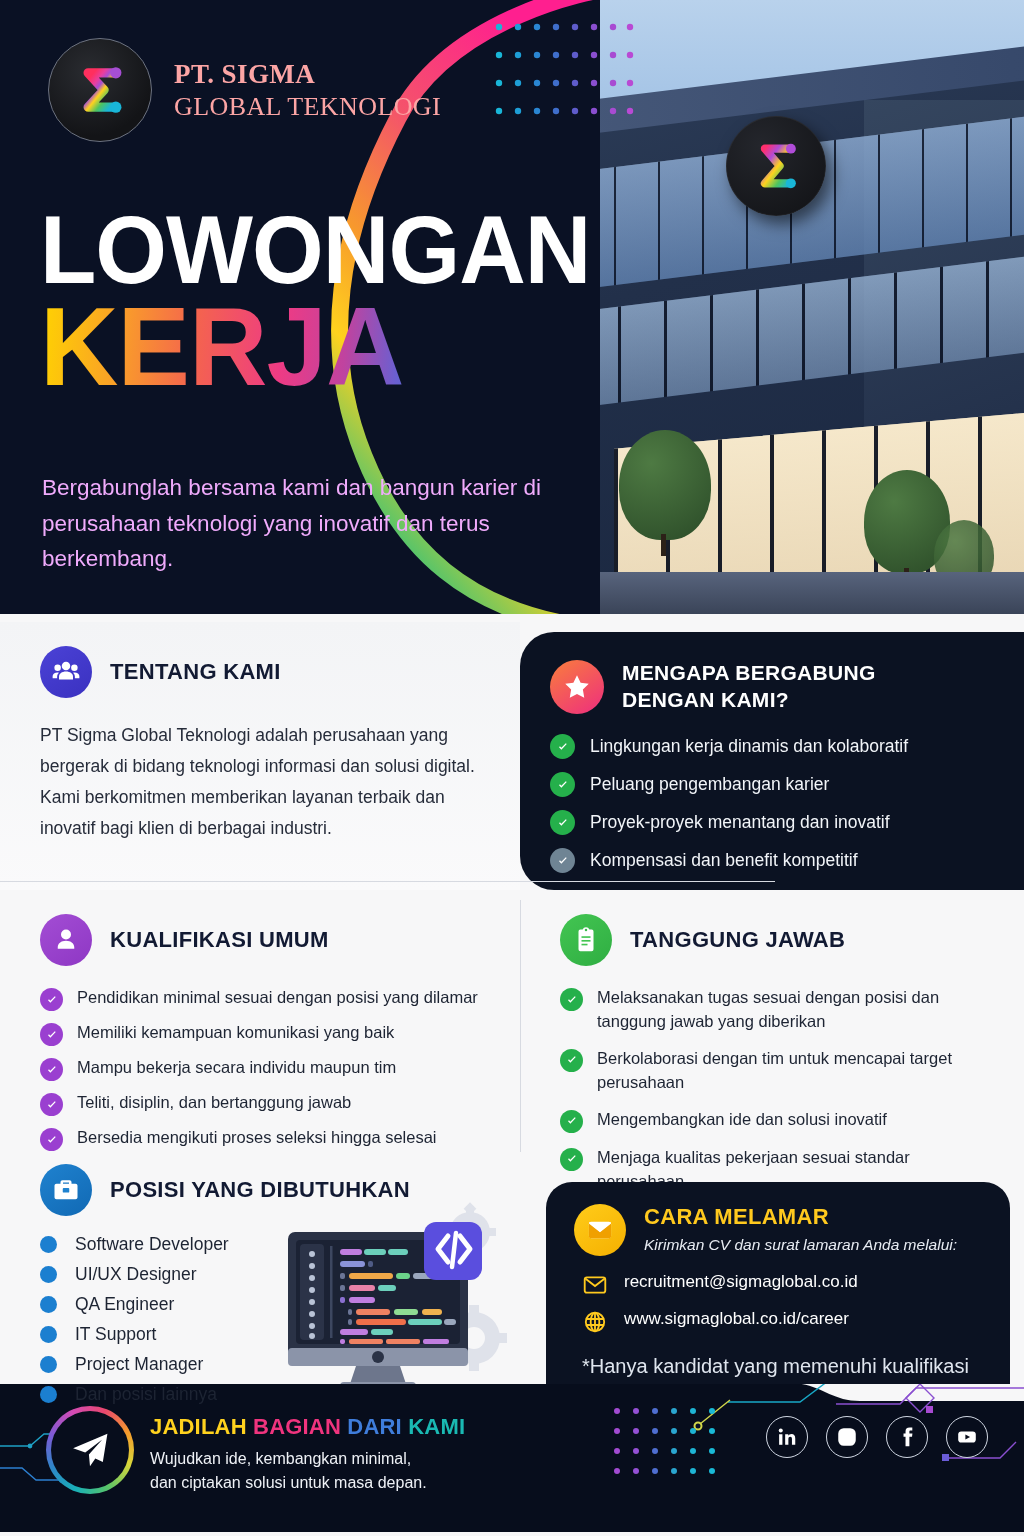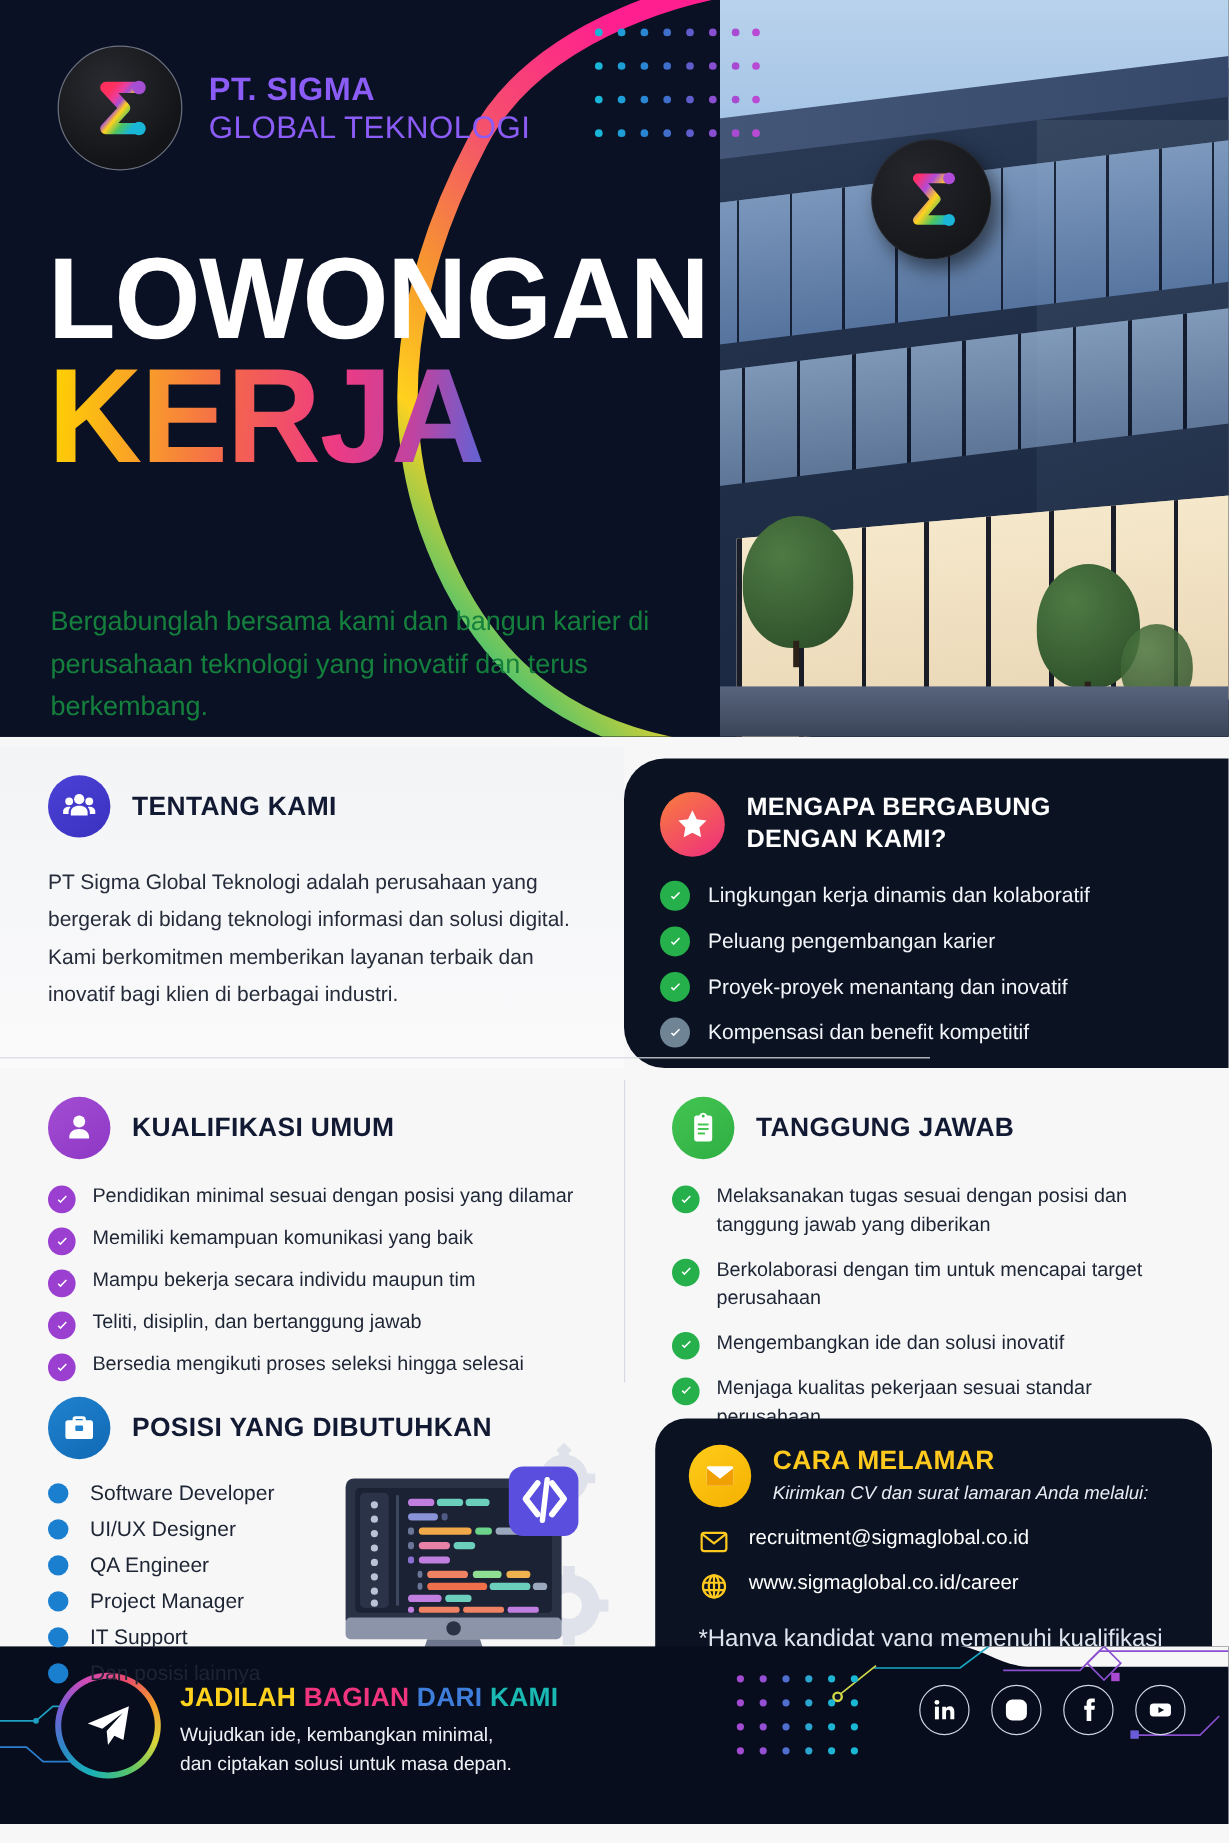--- a/index.html
+++ b/index.html
@@ -86,41 +86,41 @@
   .hero-dots { position:absolute; left:494px; top:22px; width:140px; height:110px; }
 
   .brand { position:absolute; left:48px; top:38px; display:flex; align-items:center; gap:22px; }
   .brand-disc {
     width:104px; height:104px; border-radius:50%;
     background:radial-gradient(circle at 40% 32%,#2a2c31,#131417 70%);
     border:1.5px solid #6c7280;
     display:flex; align-items:center; justify-content:center;
   }
   .brand-disc svg { width:66px; height:66px; }
-  .brand-name { color:#8b5cf6; line-height:1.22; }
+  .brand-name { color:#fca5a5; line-height:1.22;font-family:Liberation Serif, serif; }
   .brand-name .l1 { font-size:27px; font-weight:bold; letter-spacing:.4px; }
   .brand-name .l2 { font-size:26px; font-weight:400; letter-spacing:.4px; }
 
   .headline {
     position:absolute; left:40px; top:206px; width:540px;
   }
   .hl-1 {
     font-size:96px; line-height:.92; font-weight:bold; color:#fff;
     letter-spacing:-1px; font-stretch:condensed; transform:scaleX(.96); transform-origin:left center;
   }
   .hl-2 {
     font-size:112px; line-height:.95; font-weight:bold; letter-spacing:-1px;
     background:linear-gradient(95deg,#ffd400 0%,#f99d2a 16%,#f4634f 30%,#ee3b84 46%,#c0439f 58%,#6b5fd0 68%,#2f7fc9 78%,#1aa9b8 88%,#19b99b 100%);
     -webkit-background-clip:text; background-clip:text; color:transparent;
     transform:scaleX(.97); transform-origin:left center;
     padding-bottom:6px;
   }
   .hero-sub {
     position:absolute; left:42px; top:470px; width:500px;
-    color:#15803d; font-size:22.5px; line-height:1.58; font-weight:350;margin-top:30px;
+    color:#f0abfc; font-size:22.5px; line-height:1.58; font-weight:350;
   }
 
   
   .row1 { position:absolute; top:622px; left:0; width:975px; height:268px; }
   .tentang { position:absolute; left:0; top:0; width:520px; height:268px; background:linear-gradient(180deg,#f3f4f6,#fafafb); padding:24px 40px 0 40px; }
   .sec-head { display:flex; align-items:center; gap:18px; }
   .sec-ico { width:52px; height:52px; border-radius:50%; display:flex; align-items:center; justify-content:center; flex:none; }
   .sec-ico svg { width:30px; height:30px; fill:#fff; }
   .ico-indigo { background:linear-gradient(145deg,#4churn,#3b35c2); background:linear-gradient(145deg,#4b42d6,#3a31c0); }
   .ico-purple { background:linear-gradient(145deg,#a34dd4,#8e37c4); }
@@ -174,21 +174,21 @@
   .mel-ico svg { width:28px; height:28px; }
   .mel-title { font-size:22px; font-weight:bold; color:#ffc91e; letter-spacing:.3px; }
   .mel-sub { margin-top:6px; color:#e8ecf3; font-size:15.5px; font-weight:350;font-style:italic; }
   .mel-rows { margin-top:16px; display:flex; flex-direction:column; gap:11px; }
   .mel-row { display:flex; align-items:flex-start; gap:16px; padding-left:8px; }
   .mel-row svg { width:26px; height:26px; flex:none; stroke:#ffc91e; fill:none; stroke-width:1.7; }
   .mel-row span { color:#fff; font-size:17px; font-weight:350; }
   .mel-note { margin-top:16px; padding-left:8px; color:#dfe5ee; font-size:20px; line-height:1.55; font-weight:350; }
 
   
-  .footer { position:absolute; left:0; bottom:16px; width:1024px; height:148px; background:#070d1c; overflow:hidden; }
+  .footer { position:absolute; left:0; bottom:4px; width:1024px; height:148px; background:#070d1c; overflow:hidden; }
   .foot-curve { position:absolute; left:0; top:-1px; width:1024px; height:34px; }
   .plane-ring {
     position:absolute; left:46px; top:22px; width:88px; height:88px; border-radius:50%;
     background:conic-gradient(from 200deg,#19b0b8,#2e86c8,#7b5bd6,#d24bb5,#e8476f,#f59b2c,#d8d63a,#57c46a,#19b0b8);
     display:flex; align-items:center; justify-content:center;
   }
   .plane-inner { width:78px; height:78px; border-radius:50%; background:#070d1c; display:flex; align-items:center; justify-content:center; }
   .plane-inner svg { width:44px; height:44px; fill:#fff; }
   .foot-text { position:absolute; left:150px; top:30px; }
   .foot-title { font-size:22px; font-weight:bold; letter-spacing:.2px; }
@@ -587,25 +587,25 @@
       <div class="pos-item">
           <div class="dot-blue"></div>
           <span>UI/UX Designer</span>
         </div>
       <div class="pos-item">
           <div class="dot-blue"></div>
           <span>QA Engineer</span>
         </div>
       <div class="pos-item">
           <div class="dot-blue"></div>
-          <span>Project Manager</span>
+          <span>IT Support</span>
         </div>
       <div class="pos-item">
           <div class="dot-blue"></div>
-          <span>IT Support</span>
+          <span>Project Manager</span>
         </div>
       <div class="pos-item">
           <div class="dot-blue"></div>
           <span>Dan posisi lainnya</span>
         </div>
     </div>
   </div>
 
   <div class="melamar">
     <div class="mel-head">

